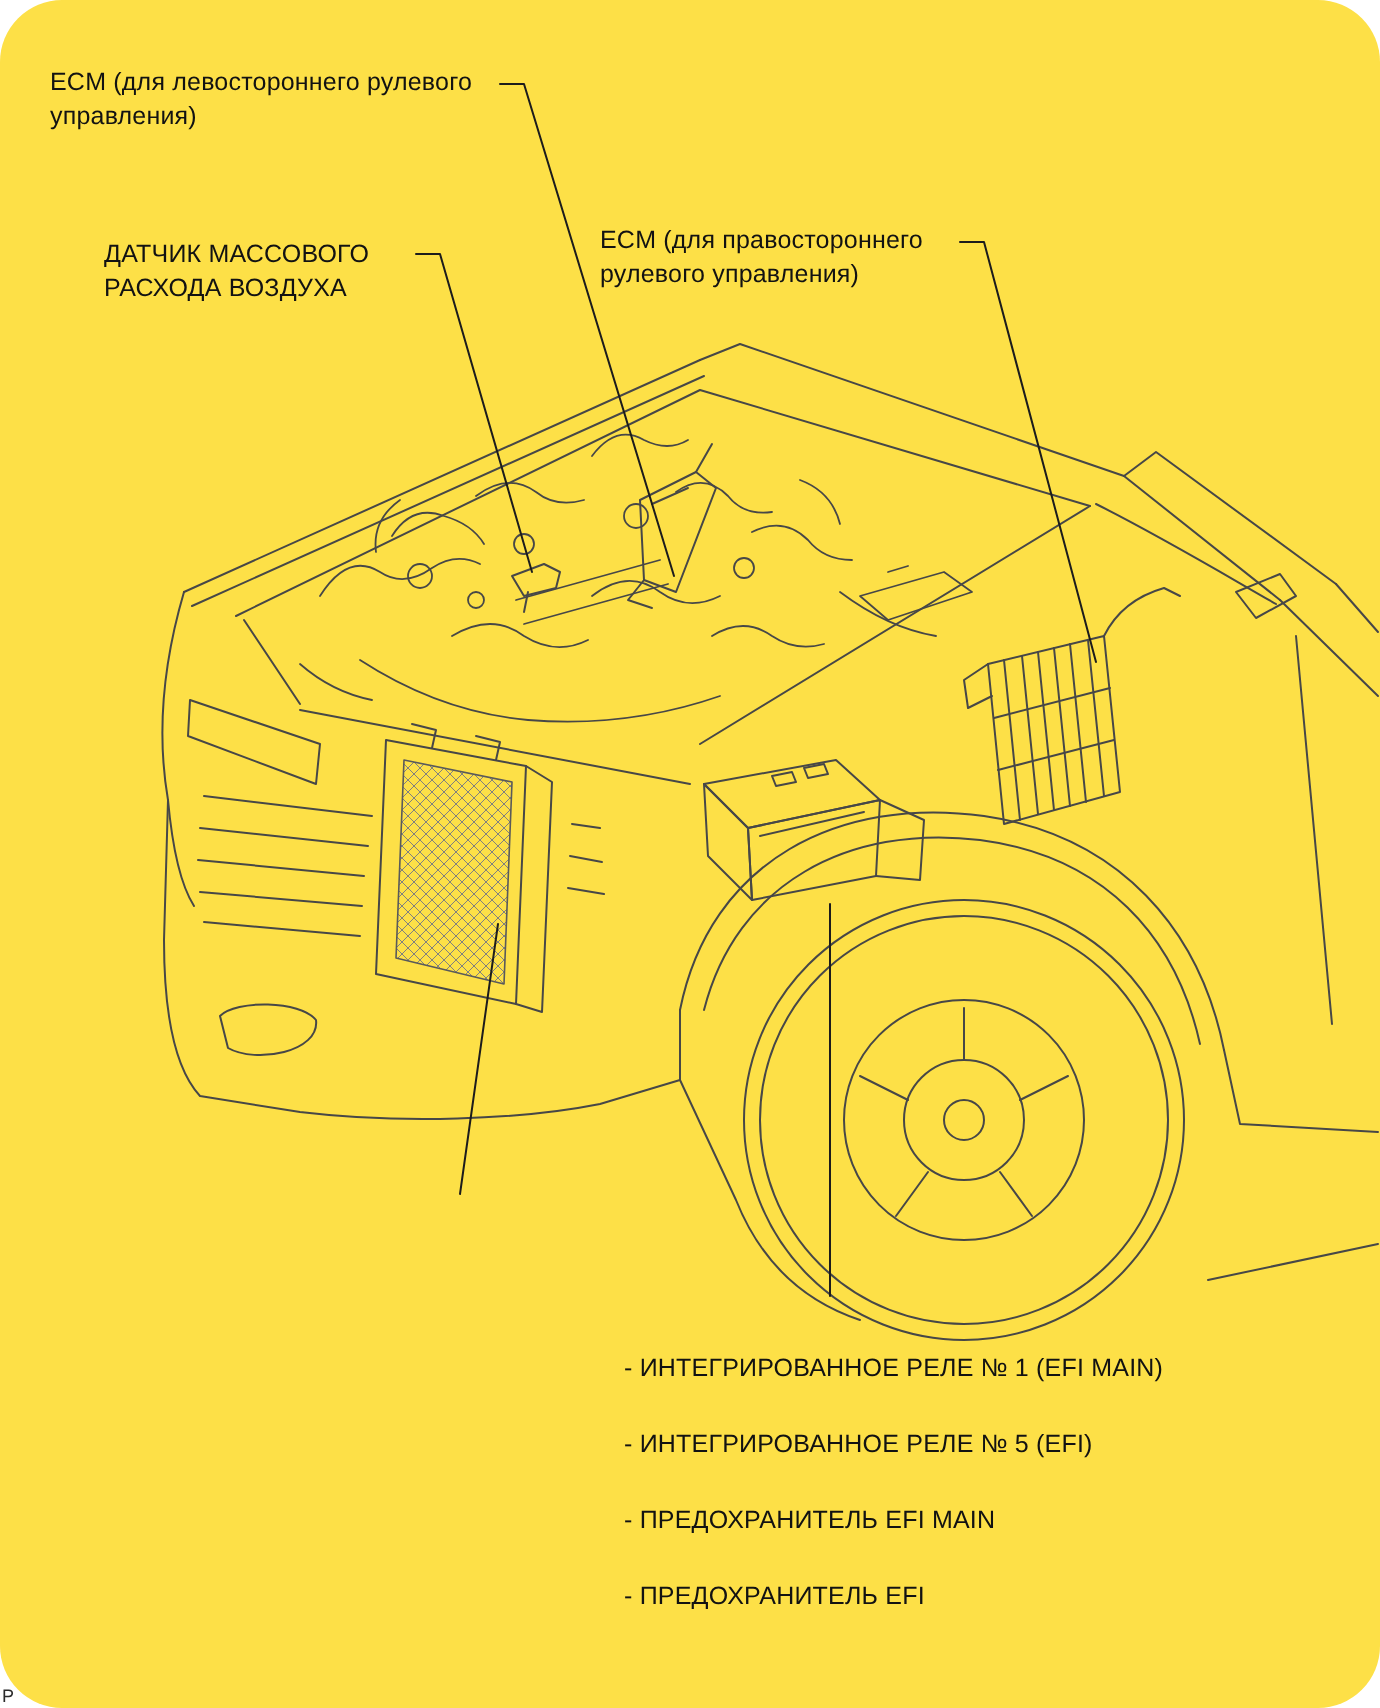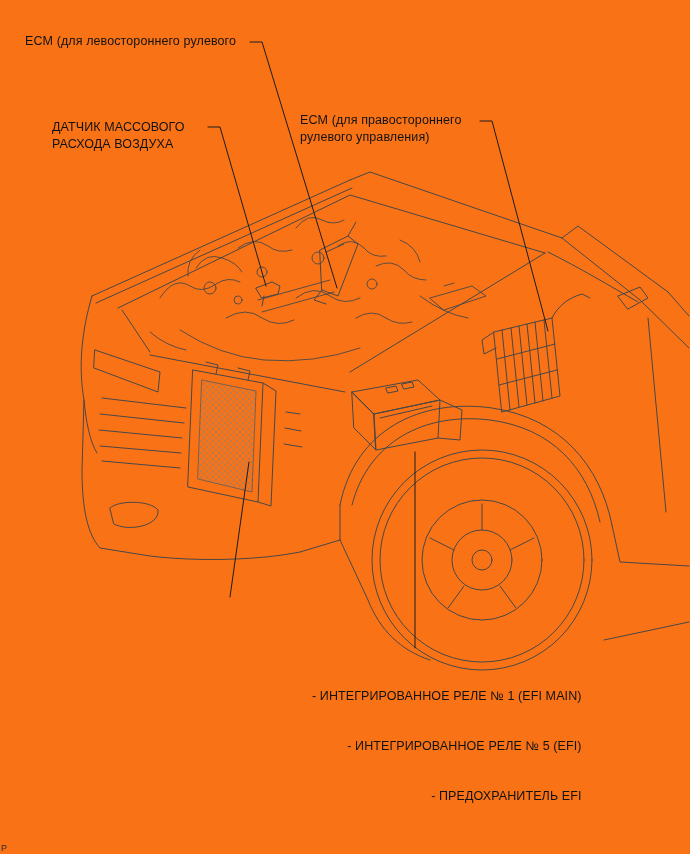--- a/index.html
+++ b/index.html
@@ -3,32 +3,32 @@
 <meta charset="utf-8">
 <style>
   * { margin: 0; padding: 0; box-sizing: border-box; }
   html, body { background: #ffffff; }
   body {
     width: 690px; height: 854px;
     position: relative; overflow: hidden;
     font-family: "Liberation Sans", sans-serif;
     color: #121212;
   }
-  .canvas { position: absolute; inset: 0; background: #f97316; }
+  .canvas { position: absolute; inset: 0; background: #fde047; border-radius: 31px; }
   svg.art { position: absolute; left: 0; top: 0; }
   .label {
     position: absolute;
     font-size: 12.5px;
     line-height: 17px;
     color: #121212;
     letter-spacing: 0.1px;
     white-space: nowrap;
   }
   .relay-title { white-space: nowrap; }
-  .relay-item { margin-top: 33px; white-space: nowrap; text-align: right; }
+  .relay-item { margin-top: 21px; white-space: nowrap; }
   .corner-mark {
     position: absolute; left: 1px; bottom: 1px;
     font-size: 9px; color: #2b2b2b; line-height: 10px;
   }
 </style>
 </head>
 <body>
 
 <div class="canvas">
 
@@ -145,34 +145,36 @@
       <path d="M250,42 L262,42 L337,288"></path>
       <path d="M208,127 L220,127 L266,286"></path>
       <path d="M480,121 L492,121 L548,331"></path>
       <path d="M230,597 L249,462"></path>
       <path d="M415,648 L415,452"></path>
     </g>
   </svg>
 
   <div class="label" style="left:25px; top:33px">
     <div>ECM (для левостороннего рулевого</div>
+    <div>управления)</div>
   </div>
 
   <div class="label" style="left:300px; top:112px">
     <div>ECM (для правостороннего</div>
     <div>рулевого управления)</div>
   </div>
 
   <div class="label" style="left:52px; top:119px">
     <div>ДАТЧИК МАССОВОГО</div>
     <div>РАСХОДА ВОЗДУХА</div>
   </div>
 
 
   <div class="label" style="left:312px; top:655px">
     <div class="relay-item">- ИНТЕГРИРОВАННОЕ РЕЛЕ № 1 (EFI MAIN)</div>
     <div class="relay-item">- ИНТЕГРИРОВАННОЕ РЕЛЕ № 5 (EFI)</div>
+    <div class="relay-item">- ПРЕДОХРАНИТЕЛЬ EFI MAIN</div>
     <div class="relay-item">- ПРЕДОХРАНИТЕЛЬ EFI</div>
   </div>
 
   <div class="corner-mark">P</div>
 
 </div>
 
 </body></html>

